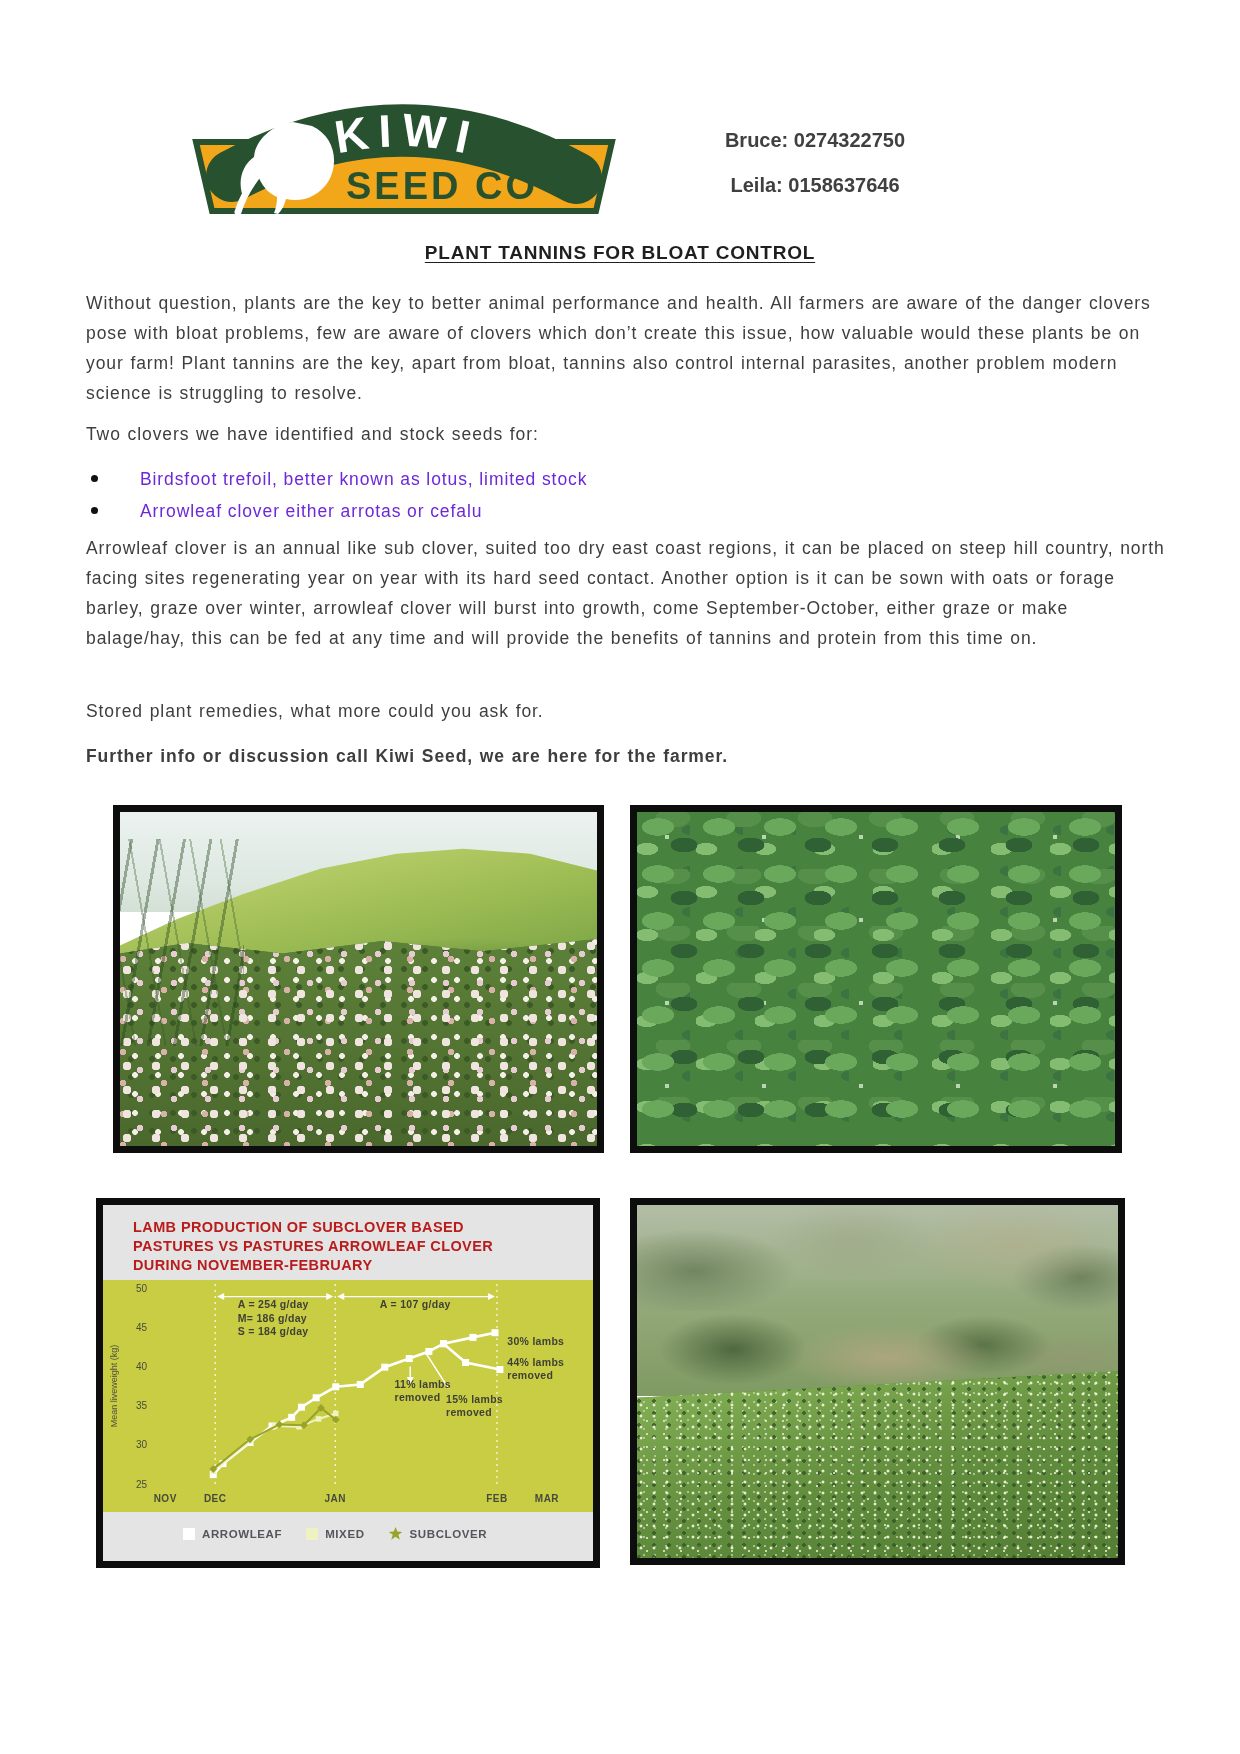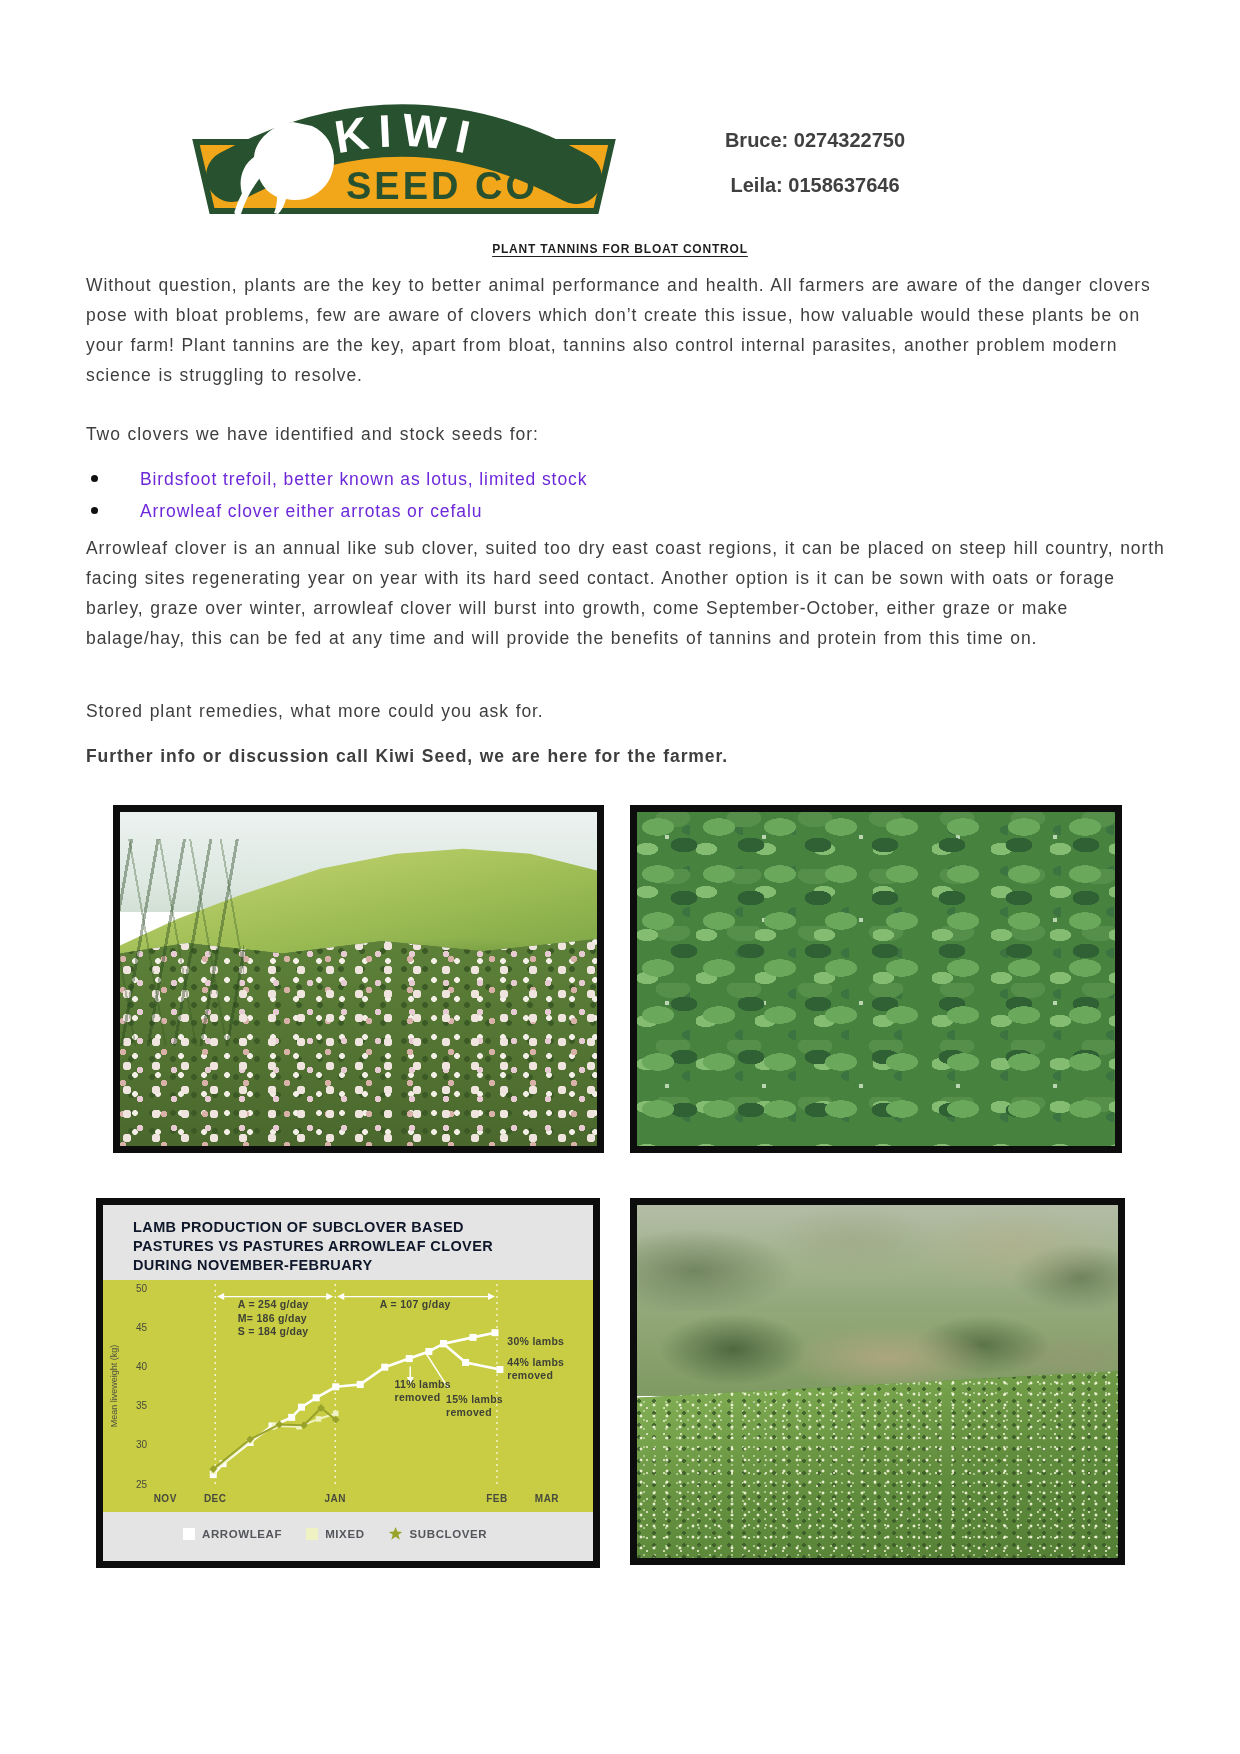--- a/index.html
+++ b/index.html
@@ -9,25 +9,25 @@
   
   .logo{position:absolute;left:180px;top:92px;width:448px;height:126px;}
   .logo svg{width:100%;height:100%;display:block;}
   .kiwi-word{font-family:"Liberation Sans",sans-serif;font-weight:700;font-size:46px;letter-spacing:9px;fill:#ffffff;}
   .seed-word{font-family:"Liberation Sans",sans-serif;font-weight:700;font-size:38px;letter-spacing:3px;fill:#27512f;}
   .contacts{position:absolute;left:700px;top:118px;width:230px;text-align:center;
             font-weight:700;font-size:20px;color:#404040;line-height:45px;}
 
   
   .title{position:absolute;left:0;top:242px;width:100%;margin:0;text-align:center;
-         font-size:12px;font-weight:700;color:#1f1f1f;letter-spacing:.8px;
+         font-size:19px;font-weight:700;color:#1f1f1f;letter-spacing:.8px;
          text-decoration:underline;text-underline-offset:3px;}
   .body{position:absolute;left:86px;width:1085px;margin:0;
         font-size:17.5px;line-height:30px;color:#3e3e3e;letter-spacing:.9px;word-spacing:1px;}
-  .para1{top:270px;}
+  .para1{top:288px;}
   .lead{top:419px;}
   .bullet{position:absolute;left:86px;width:1085px;display:flex;align-items:flex-start;
           font-size:17.5px;line-height:30px;color:#6d28d9;letter-spacing:.9px;}
   .b1{top:464px;} .b2{top:496px;}
   .dot{flex:0 0 auto;width:7px;height:7px;border-radius:50%;background:#111;margin:11px 0 0 5px;}
   .btext{margin-left:42px;}
   .para2{top:533px;}
   .para3{top:696px;}
   .para4{top:741px;font-weight:bold;}
 
@@ -93,21 +93,21 @@
     background-image:
       radial-gradient(circle 1.6px at 4px 5px,rgba(240,243,214,.95) 96%,transparent),
       radial-gradient(circle 1.3px at 10px 2px,rgba(226,233,196,.85) 96%,transparent),
       radial-gradient(circle 1.8px at 2px 10px,rgba(55,85,38,.8) 96%,transparent),
       radial-gradient(circle 1.2px at 7px 8px,rgba(200,220,170,.7) 96%,transparent),
       linear-gradient(168deg,#85b156 5%,#628e3e 55%,#527d34 100%);
     background-size:13px 11px,17px 13px,15px 12px,11px 9px,100% 100%;}
 
   
   .chart-title{position:absolute;left:0;top:0;width:100%;padding:13px 0 0 30px;box-sizing:border-box;
-               font-size:14.5px;font-weight:700;color:#0f172a;line-height:19px;letter-spacing:.4px;}
+               font-size:14.5px;font-weight:700;color:#b91c1c;line-height:19px;letter-spacing:.4px;}
   .chart-title span{display:block;}
   .plot{position:absolute;left:0;top:75px;width:490px;height:232px;background:#c9cd44;overflow:hidden;}
   .plot svg{display:block;width:100%;height:100%;}
   .chart-legend{position:absolute;left:40px;top:322px;display:flex;align-items:center;padding-left:40px;}
   .li{display:inline-flex;align-items:center;margin-right:24px;
       font-size:11.5px;font-weight:700;color:#54565c;letter-spacing:.6px;}
   .sw{display:inline-block;width:12px;height:12px;margin-right:7px;}
   .sw-white{background:#ffffff;}
   .sw-pale{background:#eff3c4;}
   .sw-star{width:14px;height:14px;background:#99a32a;

